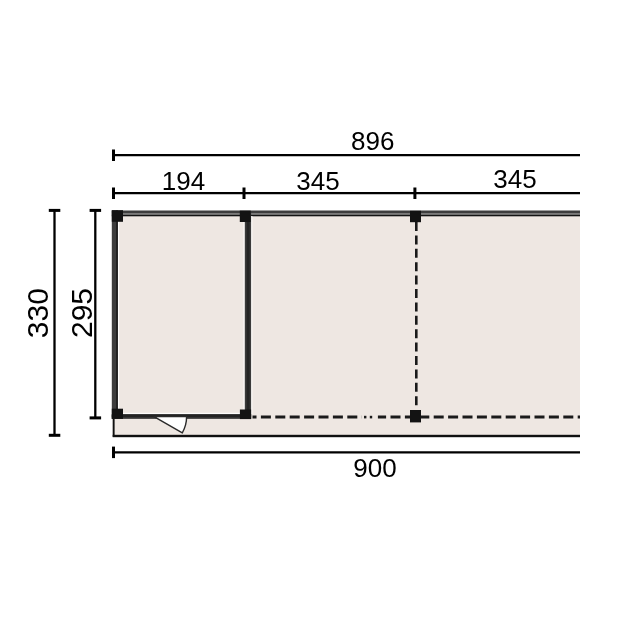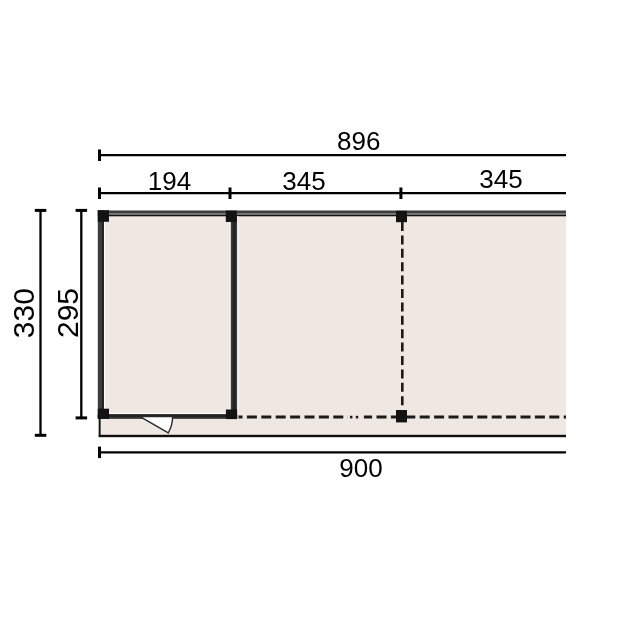--- a/index.html
+++ b/index.html
@@ -1,16 +1,16 @@
 <!DOCTYPE html>
 <html><head>
 <meta charset="utf-8">
 <style>
   html,body{margin:0;padding:0;background:#ffffff;}
-  .page{width:566px;height:630px;position:relative;background:#ffffff;overflow:hidden;}
+  .page{width:566px;height:630px;position:relative;background:#ffffff;overflow:hidden;margin-left:14px;}
   svg text{font-family:"Liberation Sans",sans-serif;font-size:26px;fill:#000;}
 </style>
 </head>
 <body>
 <div class="page">
 <svg width="630" height="630" viewBox="0 0 630 630" xmlns="http://www.w3.org/2000/svg">
 
   <rect x="98.7" y="418.5" width="507.6" height="17.5" fill="#eee7e2"></rect>
 
   <rect x="100" y="212" width="134" height="207" fill="#eee7e2"></rect>

